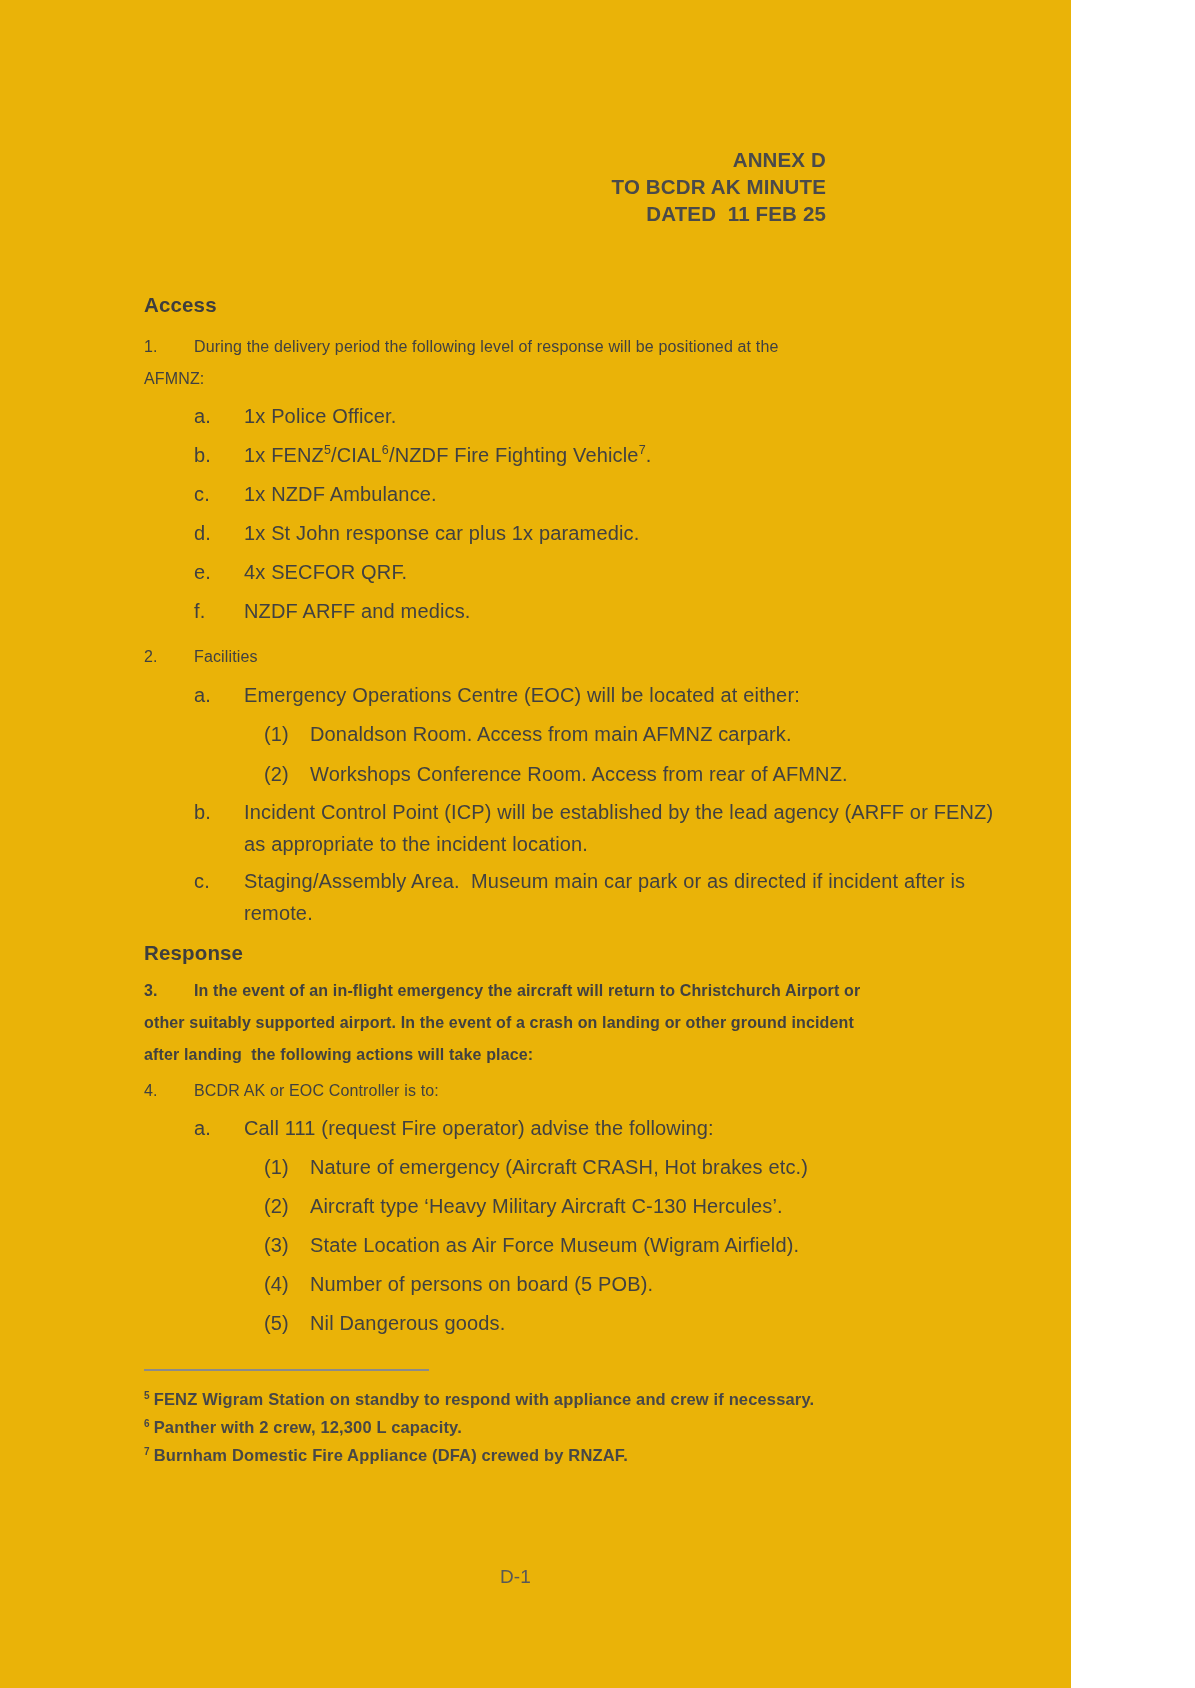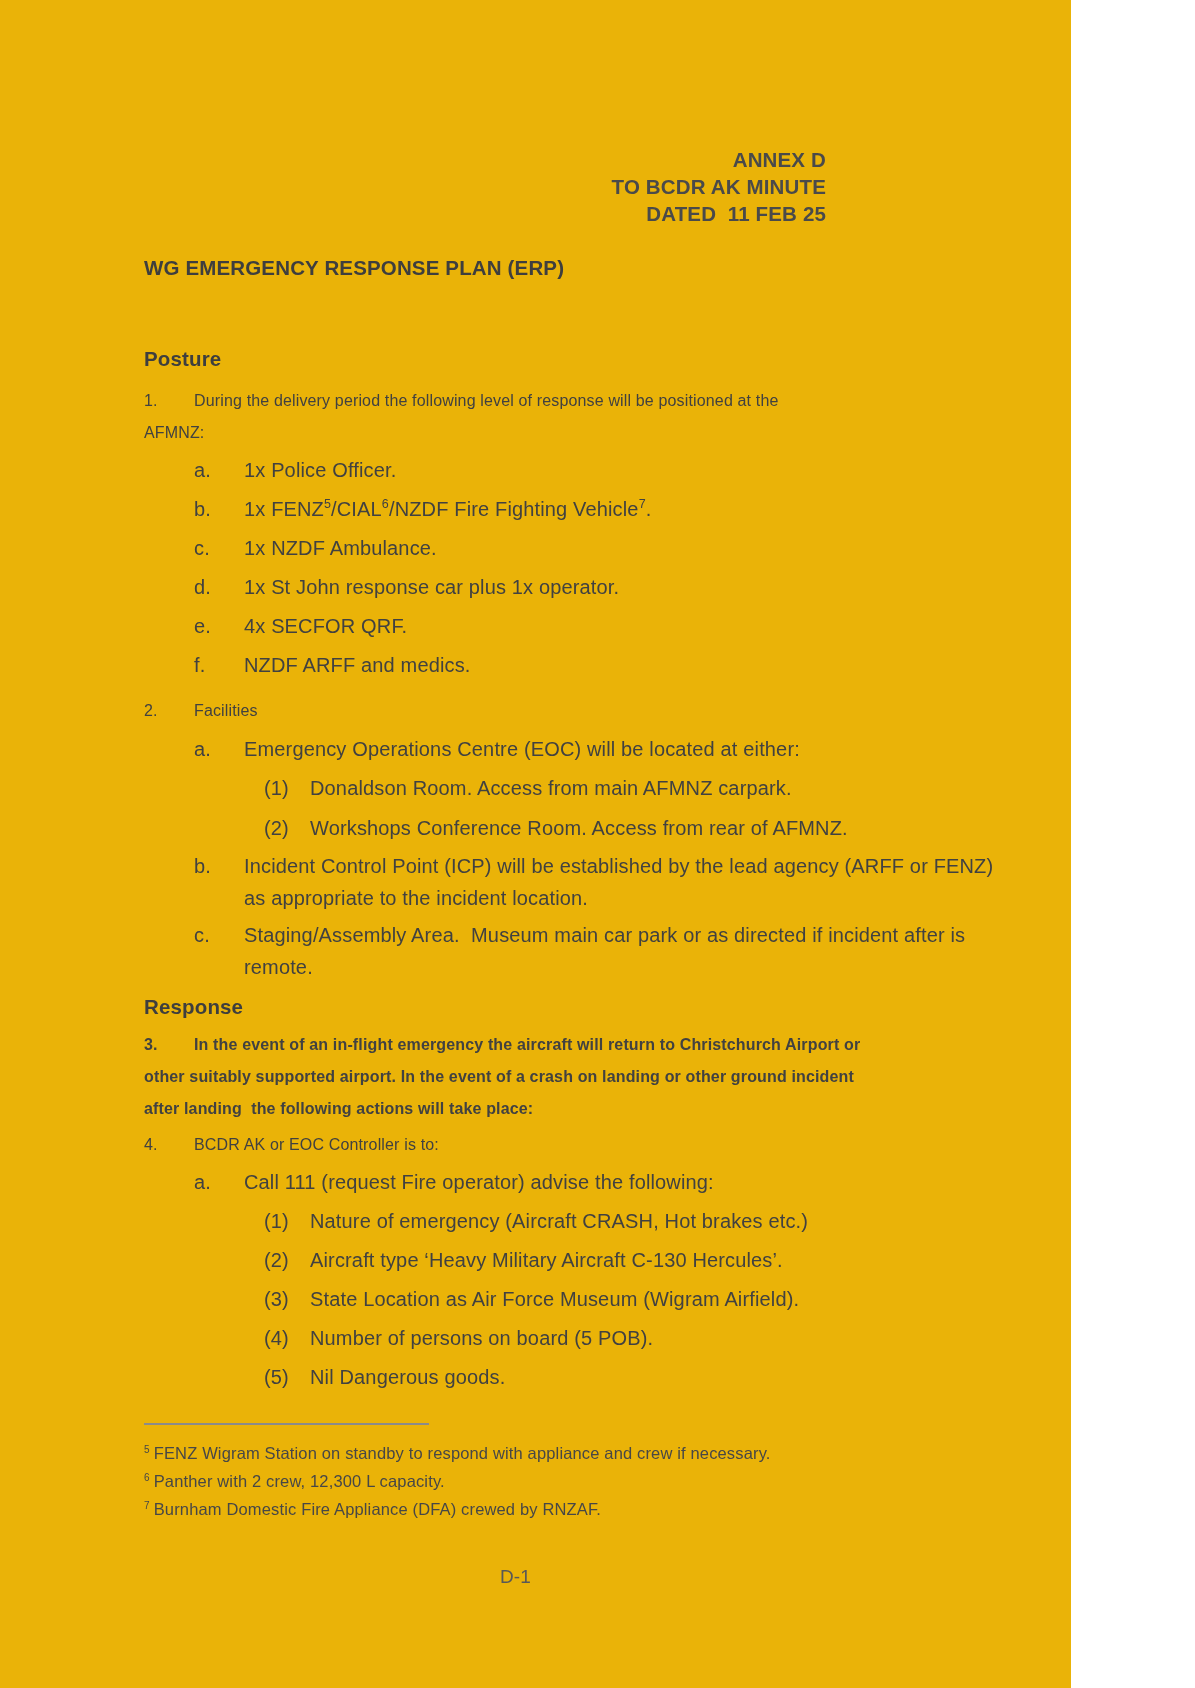--- a/index.html
+++ b/index.html
@@ -76,20 +76,21 @@
   .fn-rule {
     margin-top:30px;
     width:285px; height:2px;
     background:#8b8b8b;
   }
   .footnotes {
     margin-top:14px;
     font-size:16.5px;
     line-height:28px;
     color:#474747;
+    font-weight:bold;
   }
   .footnotes .line { white-space:pre; }
   .footnotes sup {
     font-size:10px;
     vertical-align:super;
     line-height:0;
     margin-right:4px;
   }
 
   .page-number {
@@ -106,44 +107,43 @@
 
 <div class="page">
   <div class="content">
 
     <div class="annex">
       <div class="line">ANNEX D</div>
       <div class="line">TO BCDR AK MINUTE</div>
       <div class="line">DATED  11 FEB 25</div>
     </div>
 
-    <div class="doc-title">WG EMERGENCY RESPONSE PLAN (ERP)</div>
-
-    <div class="sec-heading posture">Posture</div>
+
+    <div class="sec-heading posture">Access</div>
 
     <div class="para para1">
       <div class="line"><span class="num">1.</span><span>During the delivery period the following level of response will be positioned at the</span></div>
       <div class="line">AFMNZ:</div>
     </div>
 
     <div class="li1 mt5">
       <span class="marker">a.</span>
       <div class="line">1x Police Officer.</div>
     </div>
     <div class="li1 mt7">
       <span class="marker">b.</span>
       <div class="line"><span>1x FENZ</span><sup class="body-sup">5</sup><span>/CIAL</span><sup class="body-sup">6</sup><span>/NZDF Fire Fighting Vehicle</span><sup class="body-sup">7</sup><span>.</span></div>
     </div>
     <div class="li1 mt7">
       <span class="marker">c.</span>
       <div class="line">1x NZDF Ambulance.</div>
     </div>
     <div class="li1 mt7">
       <span class="marker">d.</span>
-      <div class="line">1x St John response car plus 1x operator.</div>
+      <div class="line">1x St John response car plus 1x paramedic.</div>
     </div>
     <div class="li1 mt7">
       <span class="marker">e.</span>
       <div class="line">4x SECFOR QRF.</div>
     </div>
     <div class="li1 mt7">
       <span class="marker">f.</span>
       <div class="line">NZDF ARFF and medics.</div>
     </div>
 

